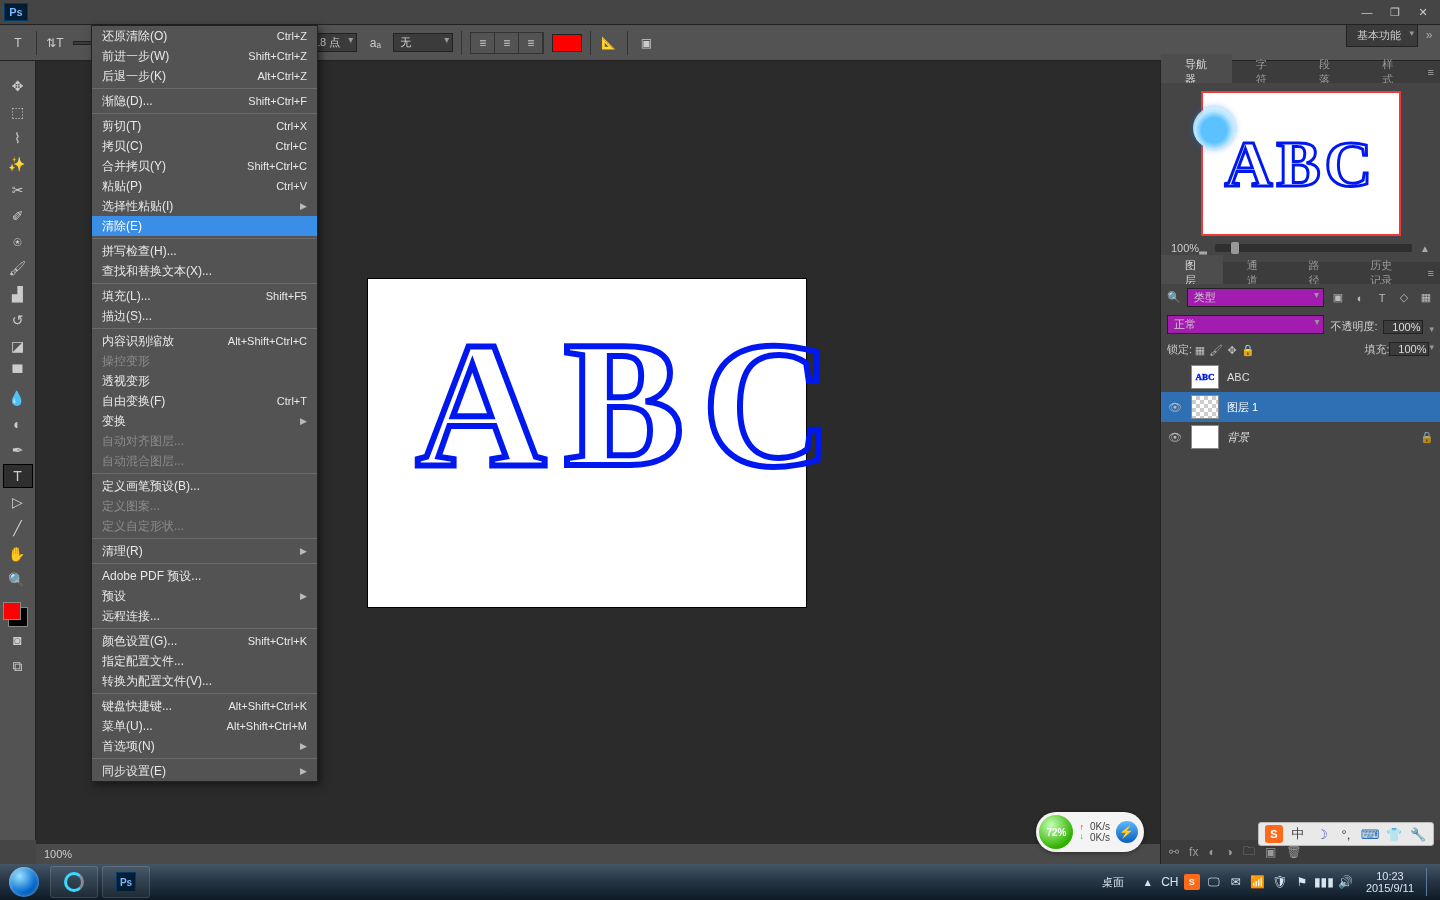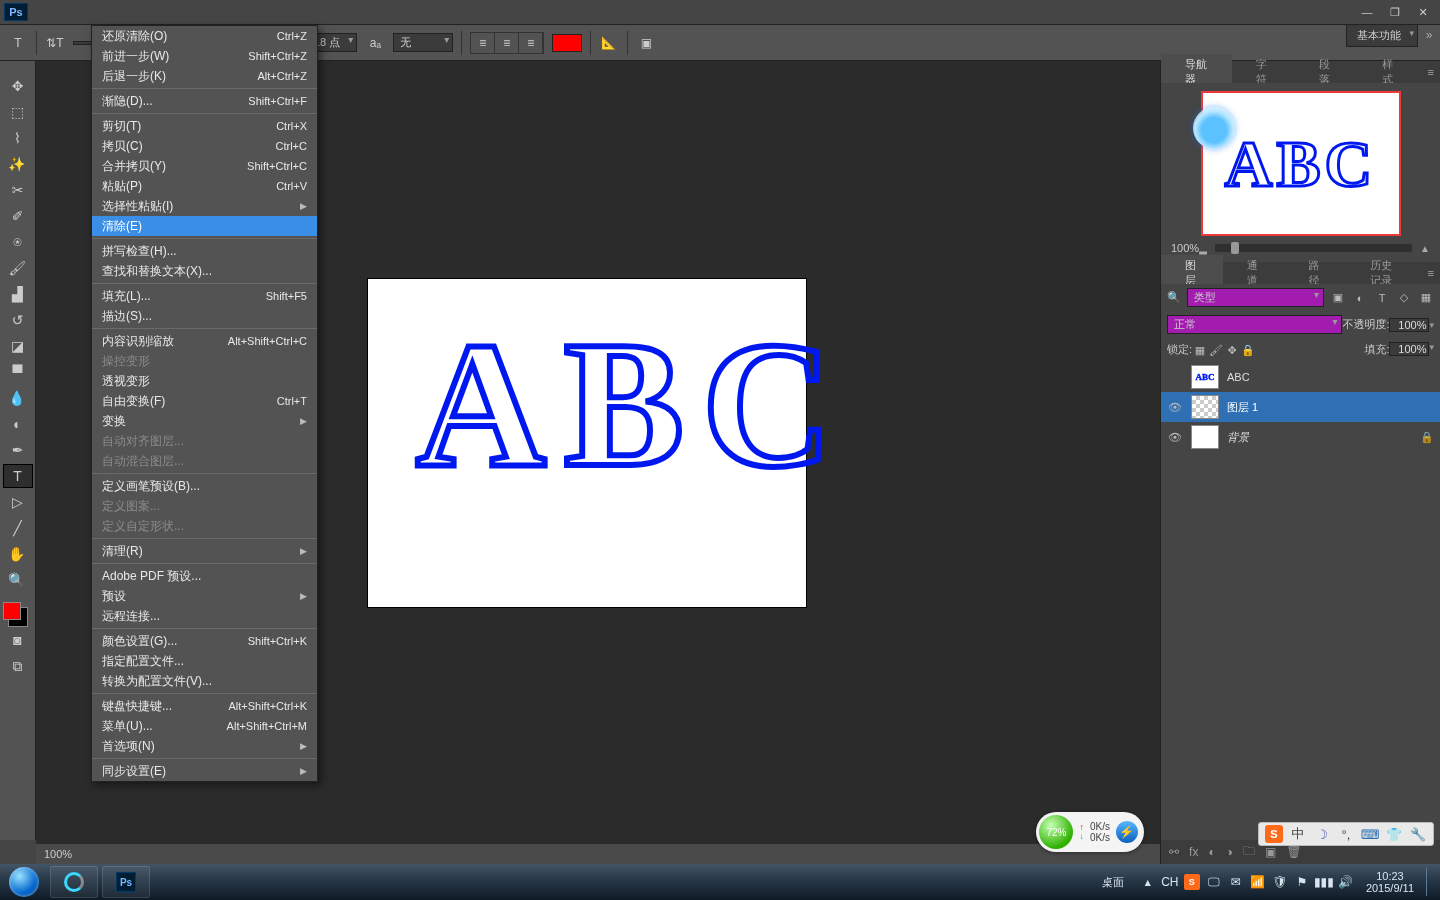--- a/index.html
+++ b/index.html
@@ -66,38 +66,38 @@
   .nav-zoom { display:flex; align-items:center; justify-content:space-between; margin-top:6px; font-size:11px; color:#ccc; padding:0 2px;}
   .nav-slider { flex:1; height:8px; background:#2f2f2f; margin:0 8px; position:relative; border-radius:2px;}
   .nav-slider::after{content:""; position:absolute; left:16px; top:-2px; width:8px; height:12px; background:#999; border-radius:2px;}
   .nav-icon { font-size:10px; color:#aaa; cursor:pointer; }
 
   .layer-body { background:#454545; flex:1; display:flex; flex-direction:column; font-size:11px;}
   .layer-top { display:flex; align-items:center; gap:6px; padding:4px 6px; }
   .mini-sel { flex:1; background:#a21caf; border:1px solid #222; padding:1px 16px 1px 6px; position:relative; color:#ccc;}
   .mini-sel::after{content:"▾"; position:absolute; right:4px; top:0; font-size:10px; color:#999;}
   .ic { width:16px; height:16px; display:flex; align-items:center; justify-content:center; color:#bbb; font-size:11px;}
-  .layer-row2 { display:flex; align-items:center; padding:4px 6px;}
+  .layer-row2 { display:flex; align-items:flex-end; gap:6px; padding:4px 6px;}
   .lbl { color:#ccc; }
   .val-box { width:40px; background:#3b3b3b; border:1px solid #222; padding:0 2px; color:#ddd; text-align:right;}
   .lock-row { display:flex; align-items:flex-start; padding:4px 6px;}
   .layer-list { flex:1; }
   .layer-item { display:flex; align-items:center; height:30px; padding:0 6px; gap:8px;}
   .layer-item.sel { background:#2f6fb3; color:#fff;}
   .eye { width:16px; text-align:center; color:#bbb;}
   .thumb { width:28px; height:24px; background:#fff; border:1px solid #888; display:flex; align-items:center; justify-content:center; font-size:9px;}
   .thumb.checker { background:repeating-conic-gradient(#ccc 0 25%, #fff 0 50%) 0 0/8px 8px;}
   .thumb-txt { font-family:"Times New Roman",serif; color:#0018f0; font-weight:bold; font-size:9px; -webkit-text-stroke:.4px #0018f0;}
   .lname { flex:1;}
   .layer-footer { height:24px; background:#3c3c3c; display:flex; align-items:center; gap:10px; padding:0 8px; color:#999; font-size:12px;}
   .layer-footer span{font-size:12px;}
 
   
   .perf { position:absolute; right:296px; bottom:48px; display:flex; align-items:center; background:#f4f4f4; border-radius:20px; padding:3px 6px 3px 3px; box-shadow:0 1px 4px rgba(0,0,0,.4); gap:6px; color:#444; font-size:10px;}
-  .perf .ball { width:34px; height:34px; border-radius:50%; background:radial-gradient(circle at 35% 30%, #c4ffb3, #2fb100 70%); display:flex; align-items:center; justify-content:center; color:#fff; font-weight:normal;}
+  .perf .ball { width:34px; height:34px; border-radius:50%; background:radial-gradient(circle at 35% 30%, #c4ffb3, #2fb100 70%); display:flex; align-items:center; justify-content:center; color:#fff; font-weight:bold;}
   .perf .arr { display:flex; flex-direction:column; line-height:1; font-size:9px;}
   .perf .arr .up{ color:#d33;}
   .perf .arr .dn{ color:#2a8;}
   .perf .vals { display:flex; flex-direction:column; line-height:1.1;}
   .perf .accel { width:22px; height:22px; border-radius:50%; background:linear-gradient(#5bb8ff,#0a5fbf); display:flex; align-items:center; justify-content:center; color:#fff; font-size:12px;}
 
   
   .ime-bar { position:absolute; right:6px; bottom:54px; background:#e9e9e9; border:1px solid #bbb; border-radius:3px; display:flex; align-items:center; gap:6px; padding:2px 6px; color:#444; font-size:13px;}
   .ime-ico { width:18px; height:18px; display:flex; align-items:center; justify-content:center; font-size:13px;}
   .ime-ico.s { background:#ff6a1a; color:#fff; border-radius:3px; font-weight:bold; font-size:11px;}

